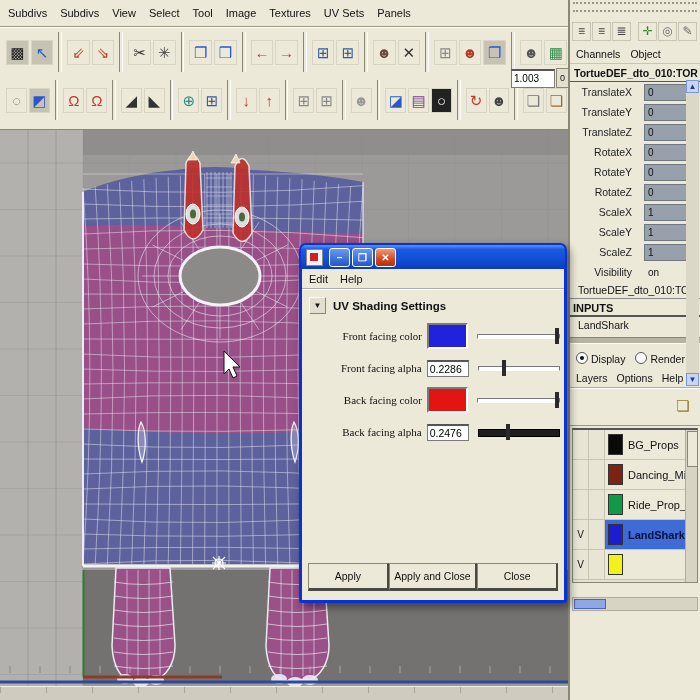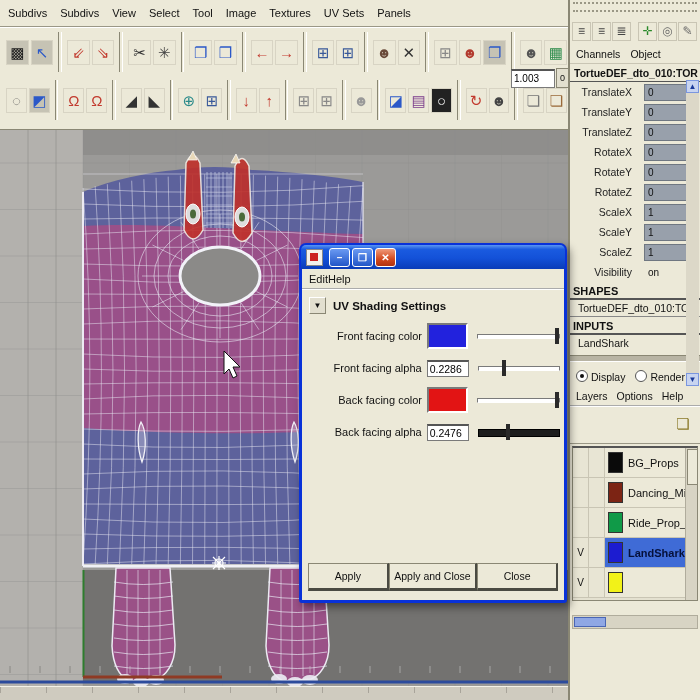--- a/index.html
+++ b/index.html
@@ -86,28 +86,28 @@
             padding:0 3px 0 5px;
             background:linear-gradient(180deg,#5a96f2 0%,#1a5be0 18%,#1351d8 55%,#0a3cb8 100%);}
   #dlgicon{width:15px;height:15px;background:#f4f2ec;border:1px solid #888;margin-right:4px;position:relative;}
   #dlgicon::after{content:"";position:absolute;left:3px;top:3px;width:8px;height:8px;background:#cc2222;}
   #dlgtitle{flex:1;color:#fff;font-weight:bold;font-size:11.5px;text-shadow:1px 1px 1px #052a7a;
             white-space:nowrap;overflow:hidden;}
   .wbtn{width:19px;height:17px;margin-left:2px;border:1px solid #fff;border-radius:3px;color:#fff;
         font-size:10px;font-weight:bold;display:flex;align-items:center;justify-content:center;
         background:linear-gradient(180deg,#6a9af2,#2256c8);}
   .wbtn.close{background:linear-gradient(180deg,#f09a7a,#d2491e 60%,#b03210);}
-  #dmenu{display:flex;height:19px;align-items:center;padding-left:7px;font-size:11px;
+  #dmenu{display:flex;gap:12px;height:19px;align-items:center;padding-left:7px;font-size:11px;
          border-bottom:2px groove #fff;}
   #sectionrow{display:flex;align-items:center;margin:7px 0 4px 7px;}
   #collapsebtn{width:15px;height:15px;border:1px solid #8a8774;border-top-color:#fff;border-left-color:#fff;
                background:#e2dfcf;font-size:8px;display:flex;align-items:center;justify-content:center;}
   #sectionlabel{font-weight:bold;font-size:11.5px;margin-left:7px;}
   .frow{display:flex;align-items:center;margin:9px 4px 0 0;}
-  .flabel{width:122px;text-align:right;padding-right:5px;font-size:11px;white-space:nowrap;}
+  .flabel{width:122px;text-align:right;padding-right:5px;font-size:11px;white-space:nowrap;font-family:Liberation Serif, serif;}
   .swatch{width:42px;height:26px;border:2px solid;border-color:#7a7a7a #fff #fff #7a7a7a;box-sizing:border-box;}
   .fval{width:42px;height:17px;background:#fff;border:1px solid #7a7a7a;border-top:2px solid #555;
         font-size:10.5px;padding:0 2px;box-sizing:border-box;font-family:"Liberation Sans",sans-serif;}
   .slider{position:relative;width:84px;height:20px;margin-left:9px;}
   .track{position:absolute;left:0;right:0;top:8px;height:3px;background:#fff;
          border:1px solid #7a7a7a;border-bottom-color:#fff;}
   .track.dark{top:7px;height:6px;background:#1d1d1d;border:1px solid #000;}
   .handle{position:absolute;top:2px;width:4px;height:16px;background:#2a2a2a;}
   #dbuttons{position:absolute;left:6px;right:6px;bottom:9px;display:flex;justify-content:space-between;}
   .dbtn{width:80px;height:24px;background:#ece9d8;border:1px solid #8a8774;
@@ -457,21 +457,20 @@
       </div>
       <div class="attrow">
         <span class="attname">ScaleZ</span>
         <span class="attval">1</span>
       </div>
       <div class="attrow">
         <span class="attname">Visibility</span>
         <span class="attval plain">on</span>
       </div>
     </div>
-  <div class="secthead">SHAPES</div>
   <div class="nodesub">TortueDEF_dto_010:TO</div>
   <div class="secthead">INPUTS</div>
   <div class="nodesub" style="border-bottom:none;">LandShark</div>
   <div id="cbscroll">
     <div class="scrollarrow">▲</div>
     <div class="scrollarrow down">▼</div>
   </div>
   <div class="divider"></div>
   <div id="moderow">
     <span><span class="radio checked"></span><span>Display</span></span>

